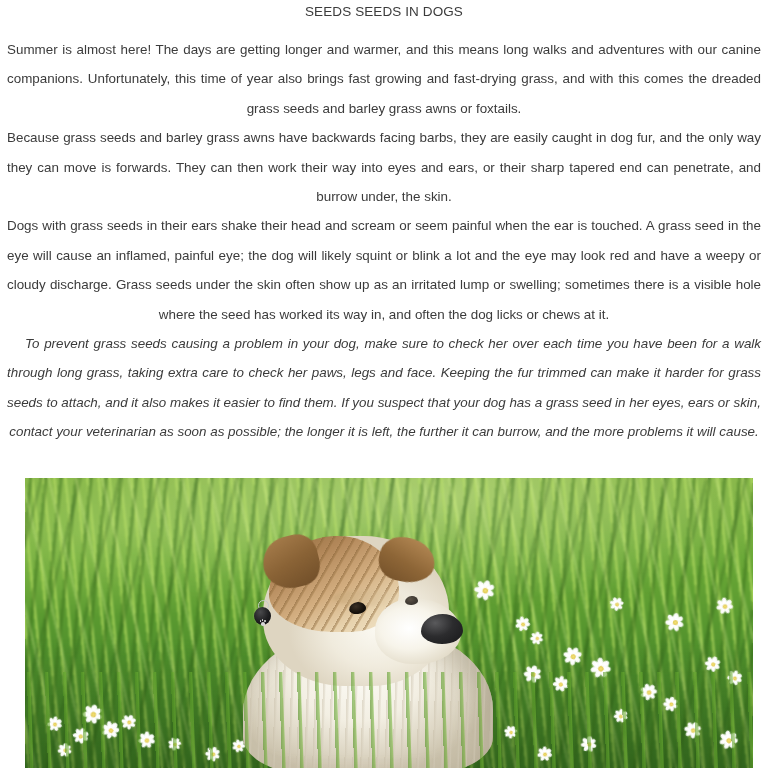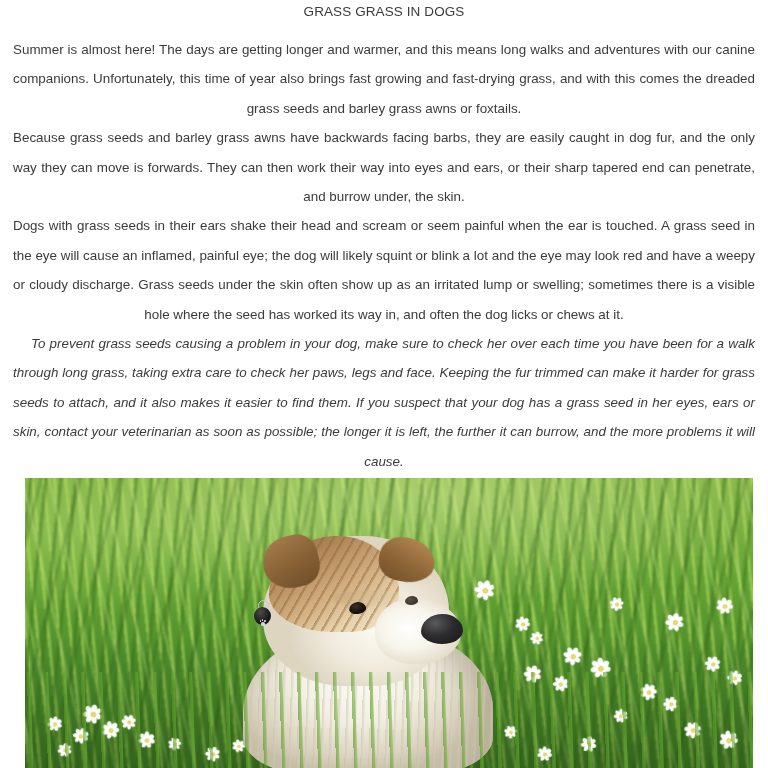--- a/index.html
+++ b/index.html
@@ -25,21 +25,21 @@
     font-size: 13.5px;
     font-weight: 400;
     color: #3b3b3b;
     letter-spacing: 0.1px;
     margin: 0;
     padding-top: 4px;
     line-height: 16px;
   }
   .body-copy {
     padding: 0 7px;
-    margin: 6px;
+    margin: 0;
   }
   .para {
     margin: 0;
     padding: 0;
     text-align: justify;
     text-align-last: center;
     font-size: 13.4px;
     line-height: 29.4px;
     color: #3b3b3b;
     -webkit-hyphens: none;
@@ -343,21 +343,21 @@
     );
     opacity: 0.75;
     filter: blur(0.5px);
   }
 </style>
 </head>
 <body>
 
 <div class="page">
 
-  <h1 class="article-title">GRASS GRASS IN DOGS</h1>
+  <h1 class="article-title">SEEDS SEEDS IN DOGS</h1>
 
   <div class="body-copy">
     <p class="para p1">Summer is almost here! The days are getting longer and warmer, and this means long walks and adventures with our canine companions. Unfortunately, this time of year also brings fast growing and fast-drying grass, and with this comes the dreaded grass seeds and barley grass awns or foxtails.</p>
     <p class="para p2">Because grass seeds and barley grass awns have backwards facing barbs, they are easily caught in dog fur, and the only way they can move is forwards. They can then work their way into eyes and ears, or their sharp tapered end can penetrate, and burrow under, the skin.</p>
     <p class="para p3">Dogs with grass seeds in their ears shake their head and scream or seem painful when the ear is touched. A grass seed in the eye will cause an inflamed, painful eye; the dog will likely squint or blink a lot and the eye may look red and have a weepy or cloudy discharge. Grass seeds under the skin often show up as an irritated lump or swelling; sometimes there is a visible hole where the seed has worked its way in, and often the dog licks or chews at it.</p>
     <p class="para p4">To prevent grass seeds causing a problem in your dog, make sure to check her over each time you have been for a walk through long grass, taking extra care to check her paws, legs and face. Keeping the fur trimmed can make it harder for grass seeds to attach, and it also makes it easier to find them. If you suspect that your dog has a grass seed in her eyes, ears or skin, contact your veterinarian as soon as possible; the longer it is left, the further it can burrow, and the more problems it will cause.</p>
   </div>
 
   <div class="photo-wrap">
     <div class="photo">

